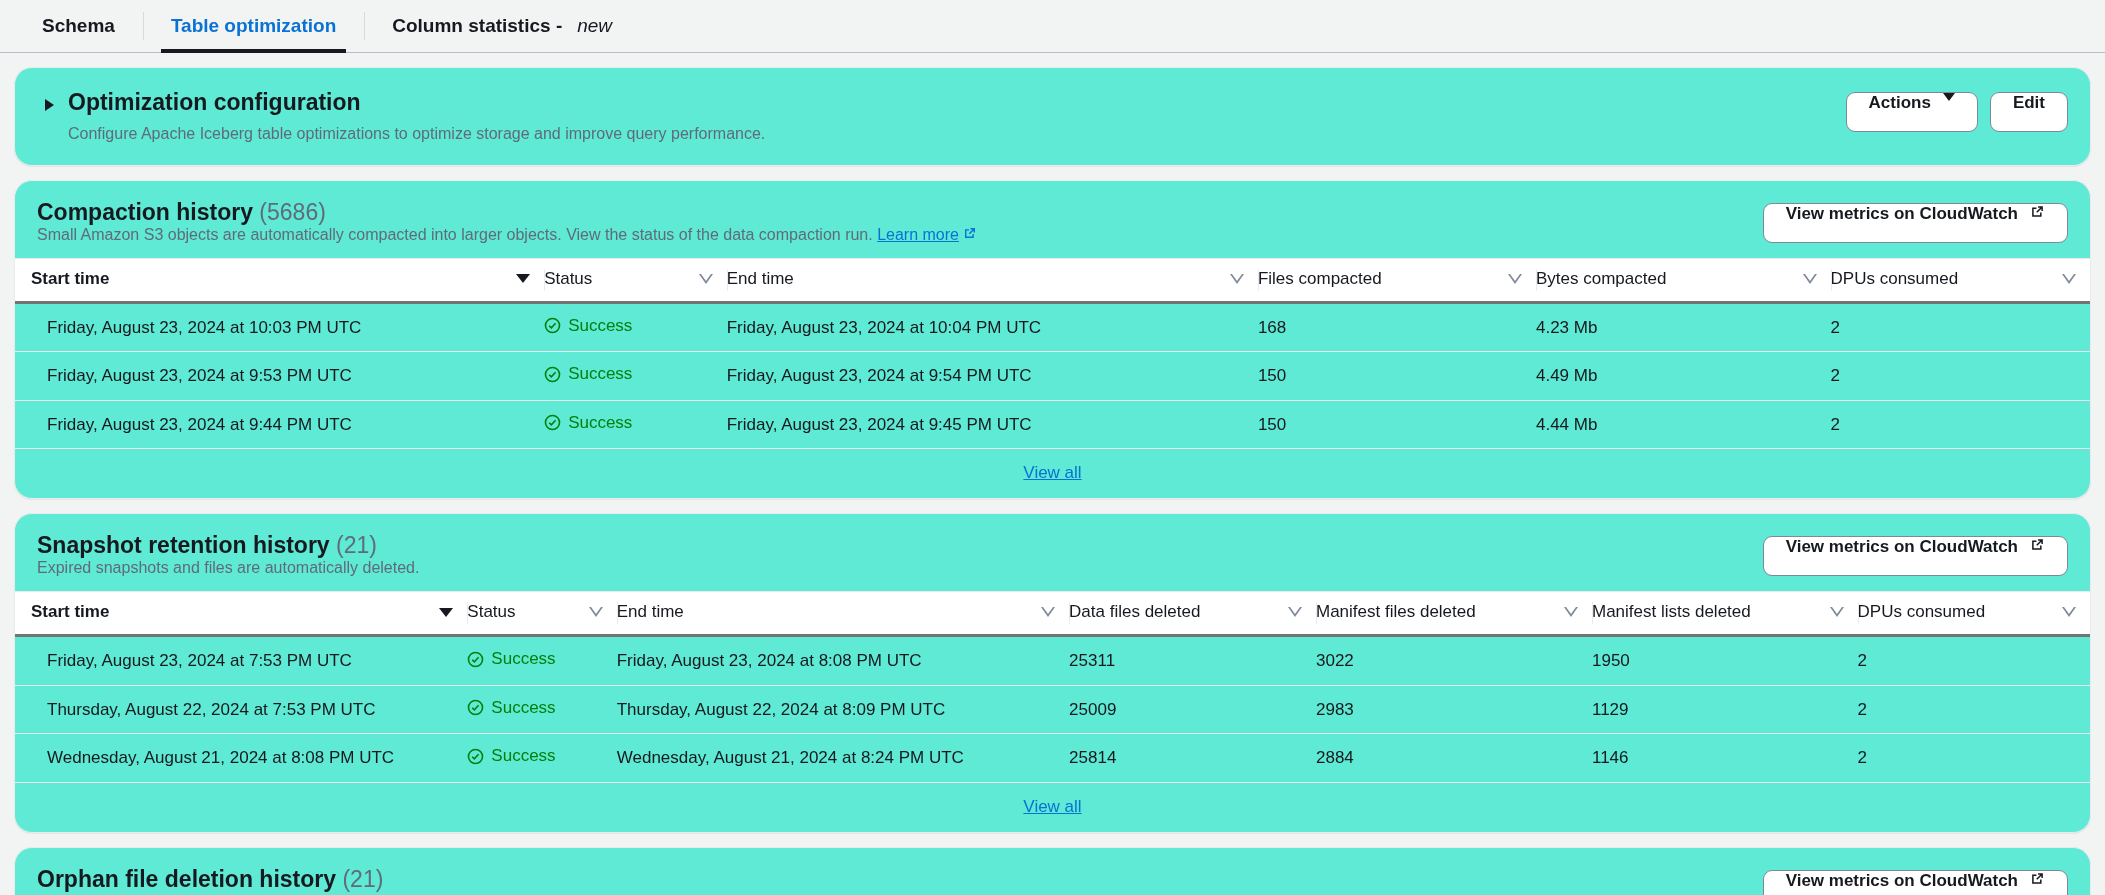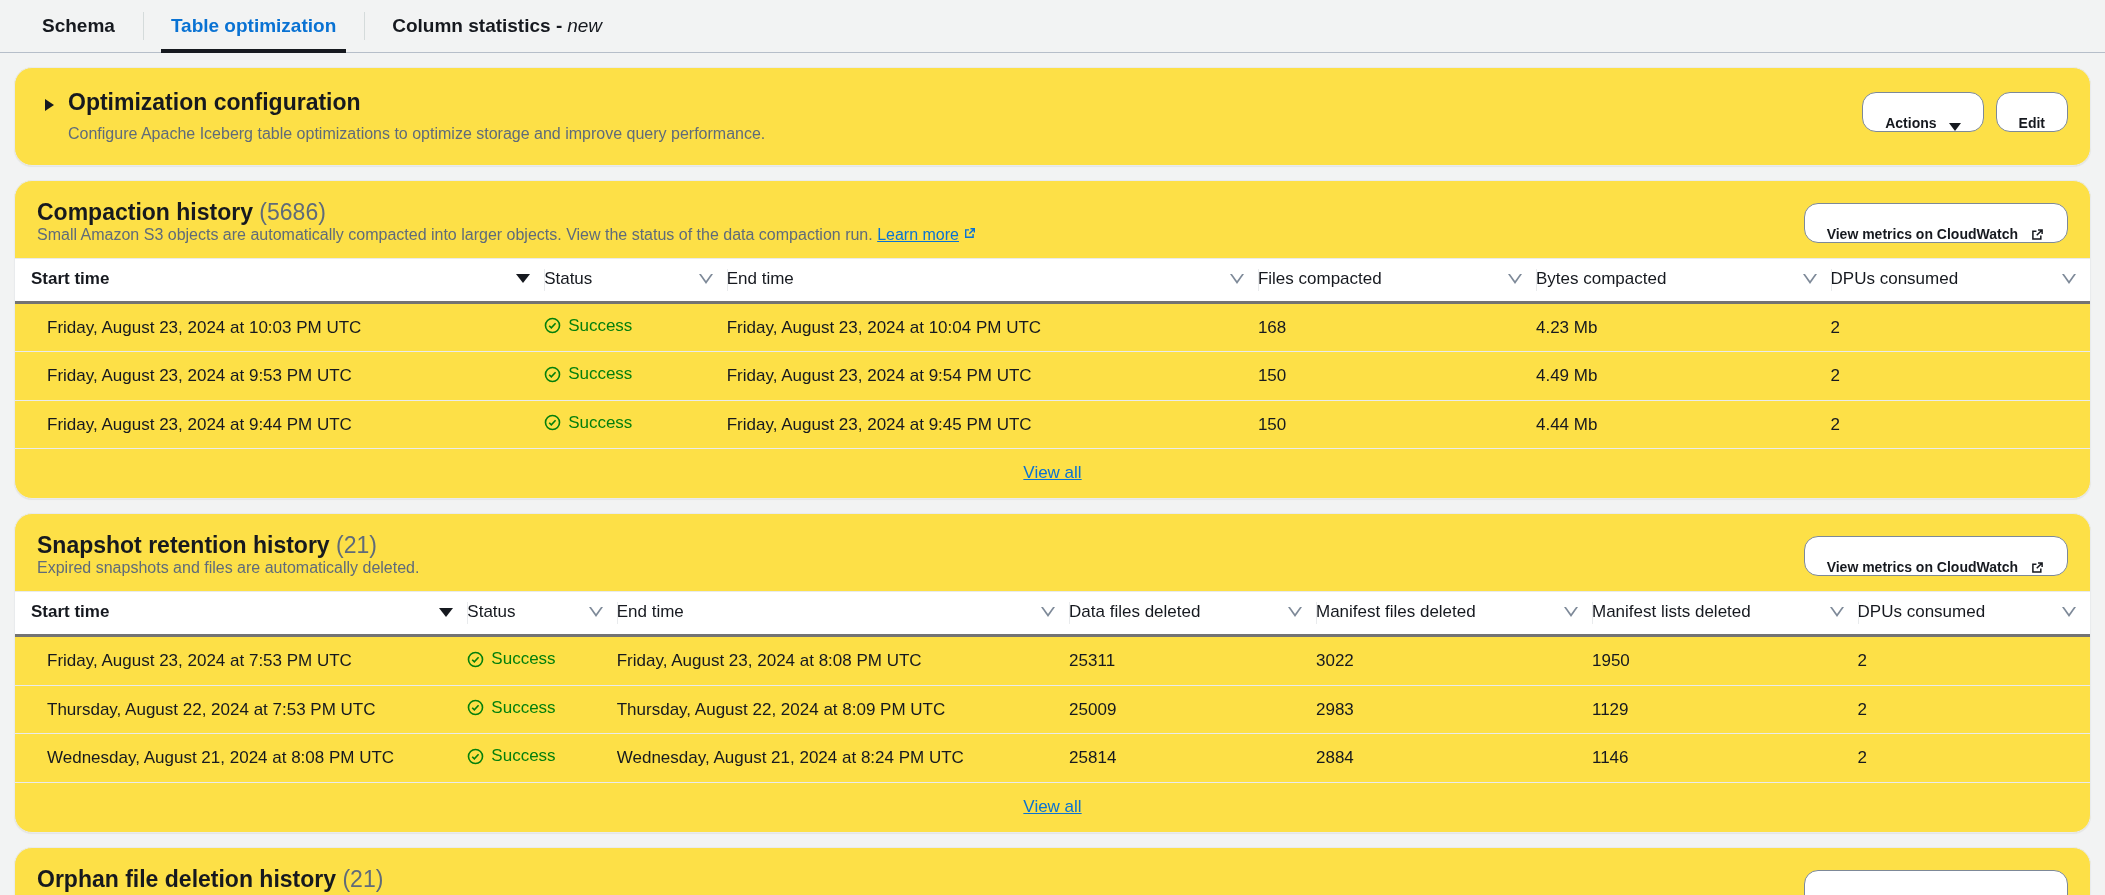--- a/index.html
+++ b/index.html
@@ -32,25 +32,25 @@
   }
   .tab + .tab::before {
     content: ""; position: absolute; left: 0; top: 12px; bottom: 12px;
     width: 1px; background: #d5dbdb;
   }
   .tab.active { color: #0972d3; }
   .tab.active::after {
     content: ""; position: absolute; left: 18px; right: 18px; bottom: -1px;
     height: 4px; background: #16191f;
   }
-  .tab .new-badge { font-weight: normal; font-style: italic; margin-left: 5px; }
+  .tab .new-badge { font-weight: normal; font-style: italic; margin-left: 15px; }
 
   
   .card {
-    background: #fde047;
+    background: #5eead4;
     border: 1px solid #e9ebed;
     border-radius: 18px;
     margin: 14px 14px 0 14px;
     box-shadow: 0 1px 1px rgba(0,0,0,.06);
   }
   .card.config { padding: 0; }
 
   .config-inner {
     display: flex; align-items: flex-start; justify-content: space-between;
     padding: 20px 22px 22px 22px;
@@ -63,28 +63,28 @@
     border-bottom: 6px solid transparent;
     margin: 11px 14px 0 8px;
     cursor: pointer;
   }
   .config-title { font-size: 23px; font-weight: bold; line-height: 1.25; }
   .config-desc { font-size: 16px; color: #5f6b7a; margin-top: 8px; }
 
   .btns { display: flex; gap: 12px; align-items: center; padding-top: 4px; }
   .btn {
     border: 1px solid #7d8998;
-    border-radius: 14px;
+    border-radius: 9px;
     background: #fff;
     color: #16191f;
-    font-size: 14px; font-weight: bold;
+    font-size: 17px; font-weight: bold;
     font-family: "Liberation Sans", sans-serif;
     padding: 0 22px;
     height: 40px;
-    display: inline-flex; align-items: flex-end; gap: 12px;
+    display: inline-flex; align-items: flex-start; gap: 12px;
     cursor: pointer; white-space: nowrap;
   }
   .btn .dncaret {
     width: 0; height: 0;
     border-top: 8px solid #16191f;
     border-left: 6px solid transparent;
     border-right: 6px solid transparent;
   }
   .ext-icon { display: inline-block; line-height: 0; }
 

